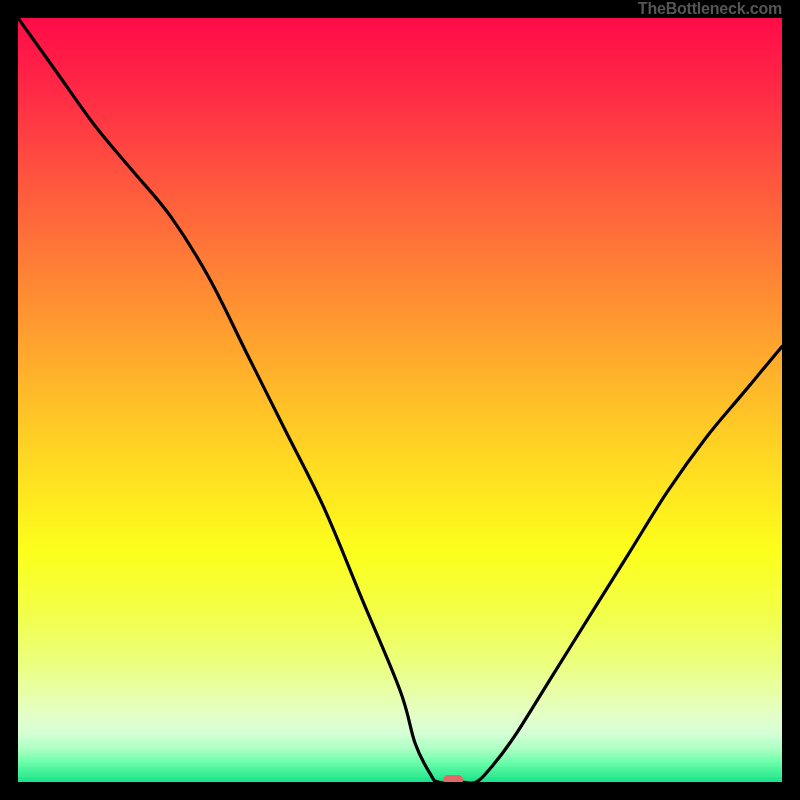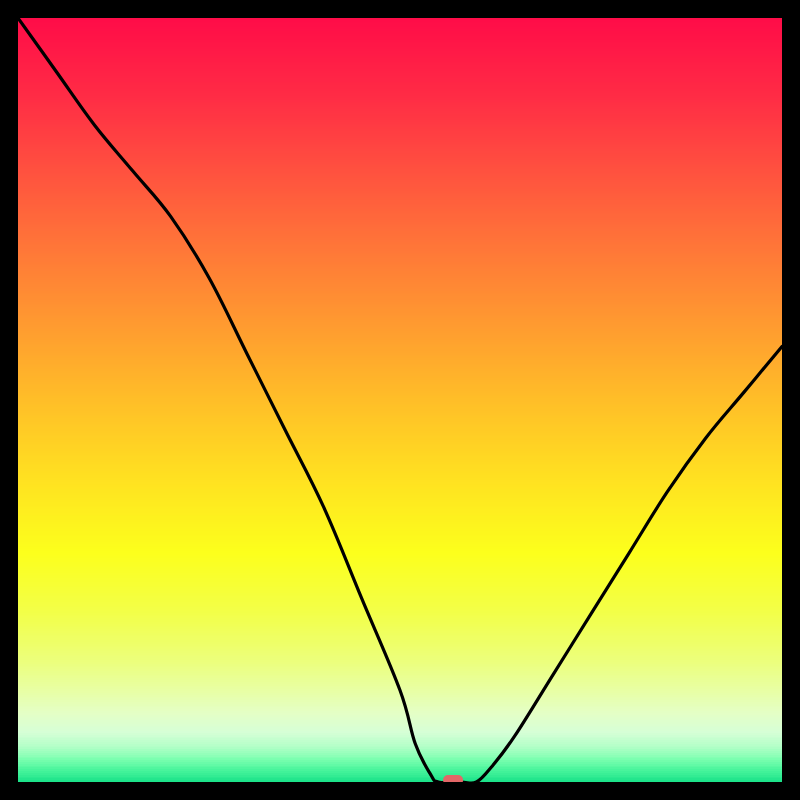--- a/index.html
+++ b/index.html
@@ -54,20 +54,21 @@
     font-size: 16px;
     font-weight: 600;
     color: #555555;
     letter-spacing: -0.2px;
   }
 </style>
 </head>
 <body>
 
 <div class="frame">
+  <div class="attribution">TheBottleneck.com</div>
   <div class="plot-area">
     <div class="gradient">
         <div class="band" style="top: 0px; height: 2.41905px; background: rgb(255, 12, 72);"></div>
         <div class="band" style="top: 1.81905px; height: 2.41905px; background: rgb(255, 13, 72);"></div>
         <div class="band" style="top: 3.6381px; height: 2.41905px; background: rgb(255, 14, 72);"></div>
         <div class="band" style="top: 5.45714px; height: 2.41905px; background: rgb(255, 15, 72);"></div>
         <div class="band" style="top: 7.27619px; height: 2.41905px; background: rgb(255, 15, 72);"></div>
         <div class="band" style="top: 9.09524px; height: 2.41905px; background: rgb(255, 16, 72);"></div>
         <div class="band" style="top: 10.9143px; height: 2.41905px; background: rgb(255, 17, 72);"></div>
         <div class="band" style="top: 12.7333px; height: 2.41905px; background: rgb(255, 18, 71);"></div>

